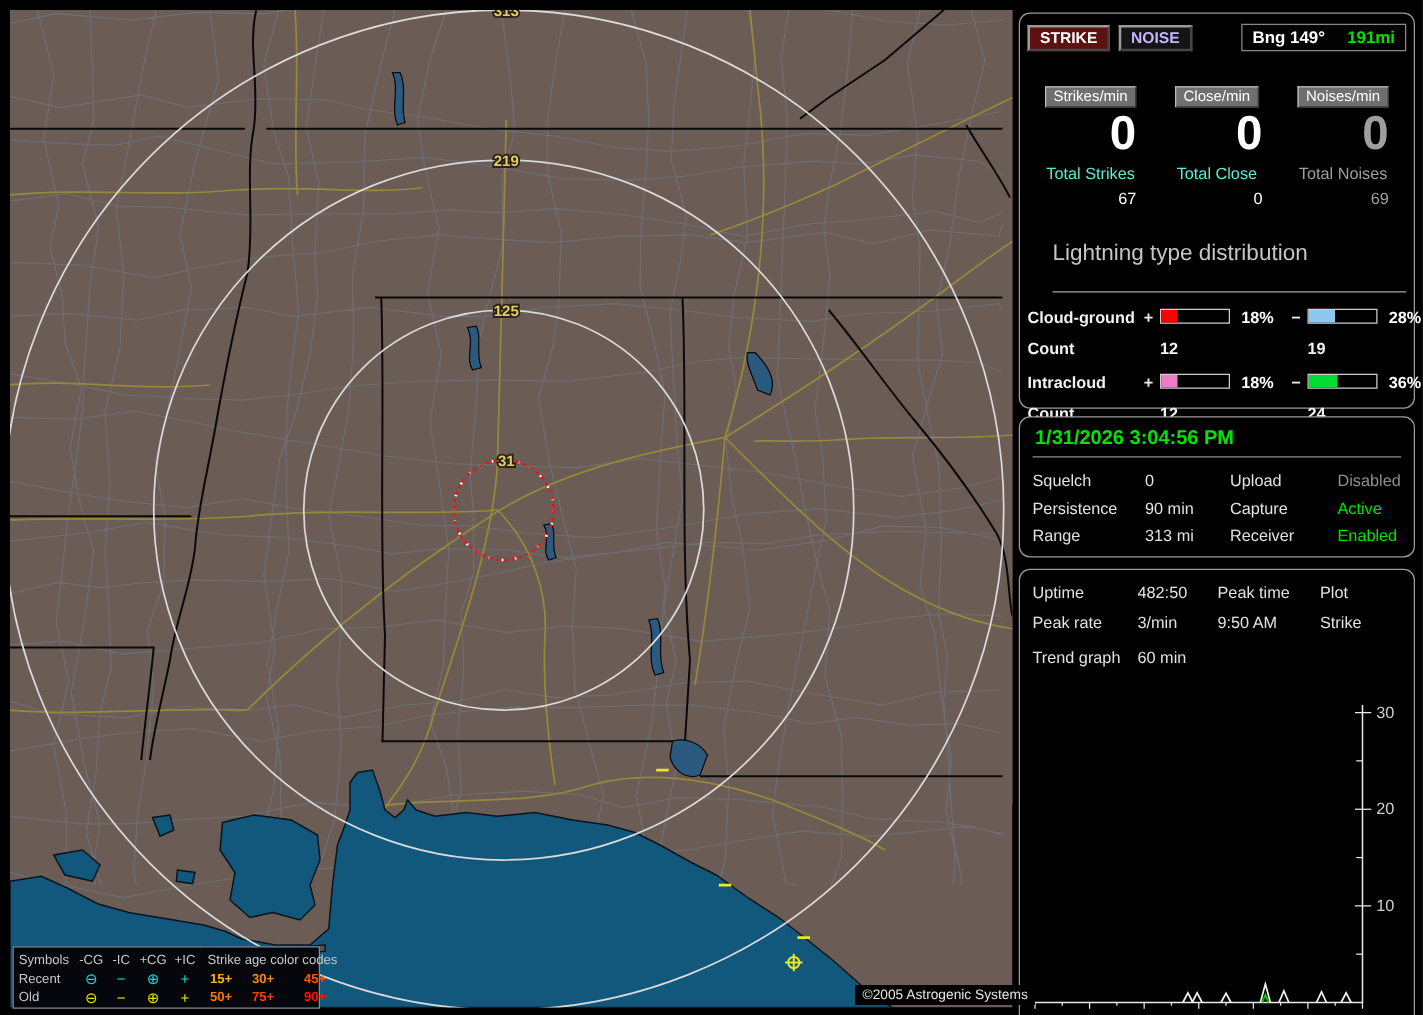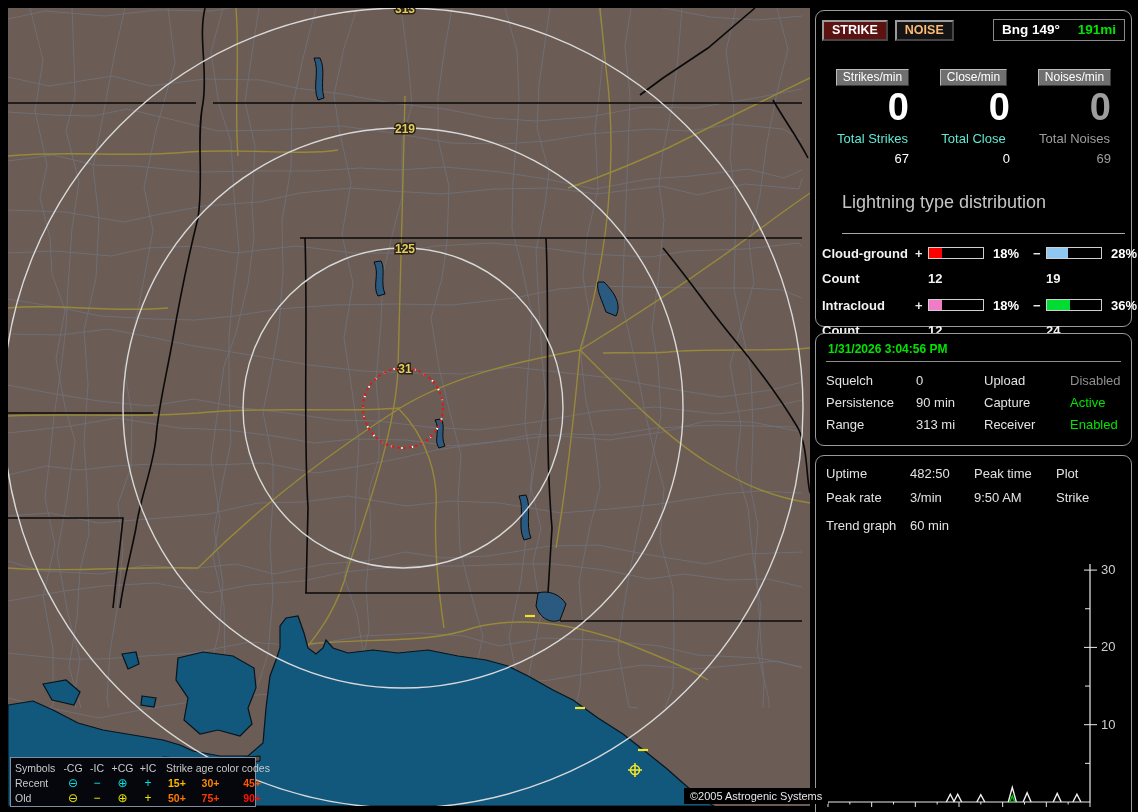--- a/index.html
+++ b/index.html
@@ -33,21 +33,21 @@
   
   .panel-box{position:absolute;left:815px;width:317px;border:1px solid var(--panel-border);
              border-radius:9px;background:#000;}
   #box-counters{top:10px;height:317px;padding:6px 6px;}
   #box-status{top:333px;height:113px;padding:4px 10px;}
   #box-stats{top:455px;height:380px;padding:6px 10px;}
 
   .btn-row{display:flex;align-items:center;gap:7px;margin:2px 0 0 0;}
   .tool-btn{font-size:12.5px;font-weight:bold;padding:1px 8px 2px;border:2px outset #9a9a9a;cursor:default;}
   #strike-btn{background:#5d1212;color:#fff;}
-  #noise-btn{background:#141414;color:#fdba74;}
+  #noise-btn{background:#141414;color:#c4b5fd;}
   #bng-box{margin-left:auto;display:flex;gap:14px;align-items:flex-start;background:#030303;
            border:1px solid #8a8a8a;padding:2px 8px 3px;min-width:132px;}
   #bng-box .bng{color:#fff;font-weight:bold;font-size:13.5px;}
   #bng-box .rng{color:var(--green);font-weight:bold;font-size:13.5px;margin-left:auto;}
 
   .counters{display:flex;margin-top:28px;}
   .counter-col{flex:1;display:flex;flex-direction:column;align-items:center;}
   .cnt-btn{font-size:12px;color:#fff;background:#6f6f6f;border:1px solid;border-color:#bdbdbd #3a3a3a #3a3a3a #bdbdbd;
            padding:0 6px 1px;cursor:default;}
   .rate{font-size:38px;font-weight:bold;color:#fff;line-height:1.05;align-self:flex-end;padding-right:14px;margin-top:2px;}
@@ -59,21 +59,21 @@
   .dist-row{display:grid;grid-template-columns:93px 13px 59px 46px 13px 59px 40px;align-items:center;
             margin-top:12px;font-size:13px;}
   .dist-label{font-weight:bold;color:#f2f2f2;}
   .pm{color:#e8e8e8;font-weight:bold;}
   .bar{width:56px;height:12px;border:1px solid #cfcfcf;background:#000;}
   .bar i{display:block;height:100%;}
   .pct{font-weight:bold;color:#fff;padding-left:6px;}
   .count-row{display:grid;grid-template-columns:93px 13px 105px 13px 59px;align-items:center;
              margin-top:10px;font-size:13px;font-weight:bold;color:#f2f2f2;}
 
-  #timestamp{color:var(--green);font-size:12px;font-weight:bold;padding:4px 0 5px 2px;
+  #timestamp{color:var(--green);font-size:16px;font-weight:bold;padding:4px 0 5px 2px;
              border-bottom:1px solid #8d8d8d;}
   .status-grid{display:grid;grid-template-columns:90px 68px 86px 70px;row-gap:7px;
                font-size:13px;margin-top:11px;color:#e2e2e2;}
   .v.green{color:var(--green);}
   .v.dim{color:#8f8f8f;}
 
   .stats-grid{display:grid;grid-template-columns:84px 64px 82px 70px;row-gap:9px;font-size:13px;color:#e2e2e2;margin-top:4px;}
   .trend-row{display:grid;grid-template-columns:84px 100px;font-size:13px;color:#e2e2e2;margin-top:13px;}
   #trend-svg{position:absolute;left:2px;bottom:4px;}
   .axis{stroke:#eaeaea;stroke-width:1.2px;fill:none;}

